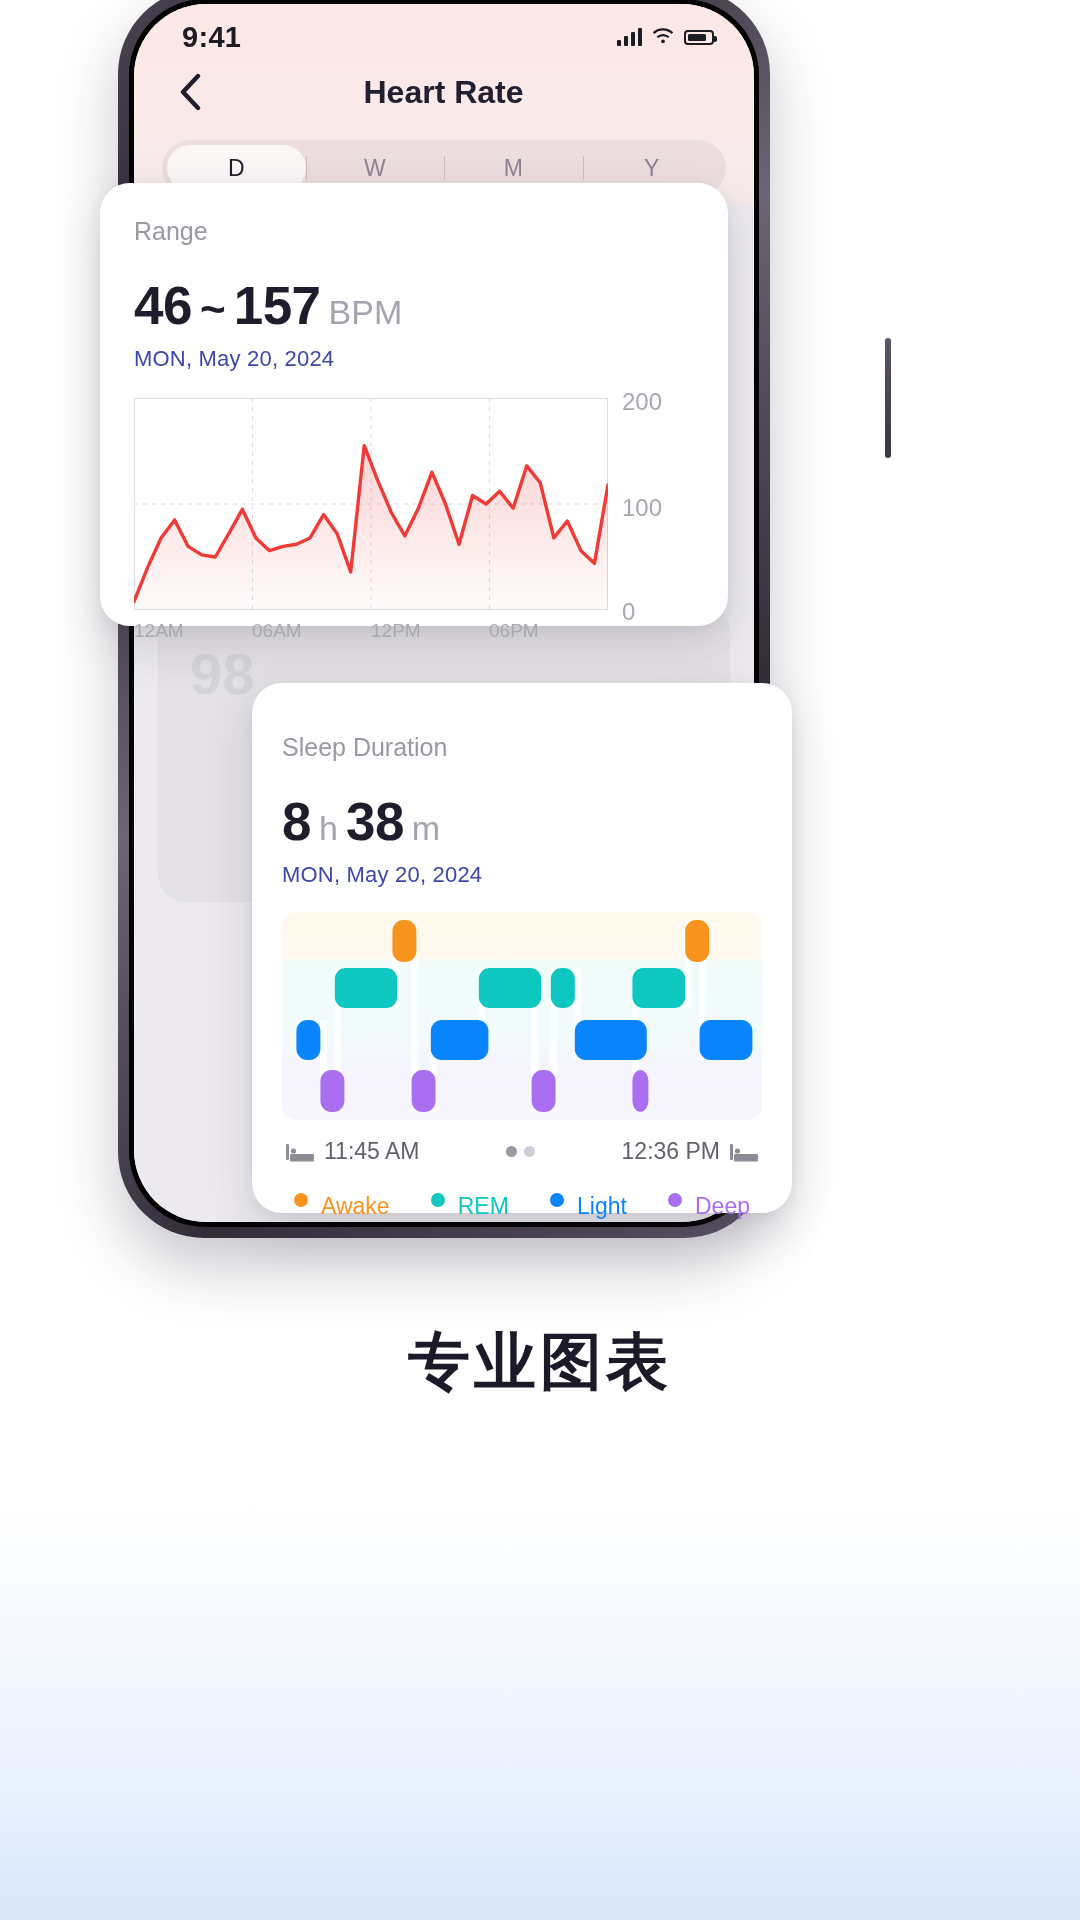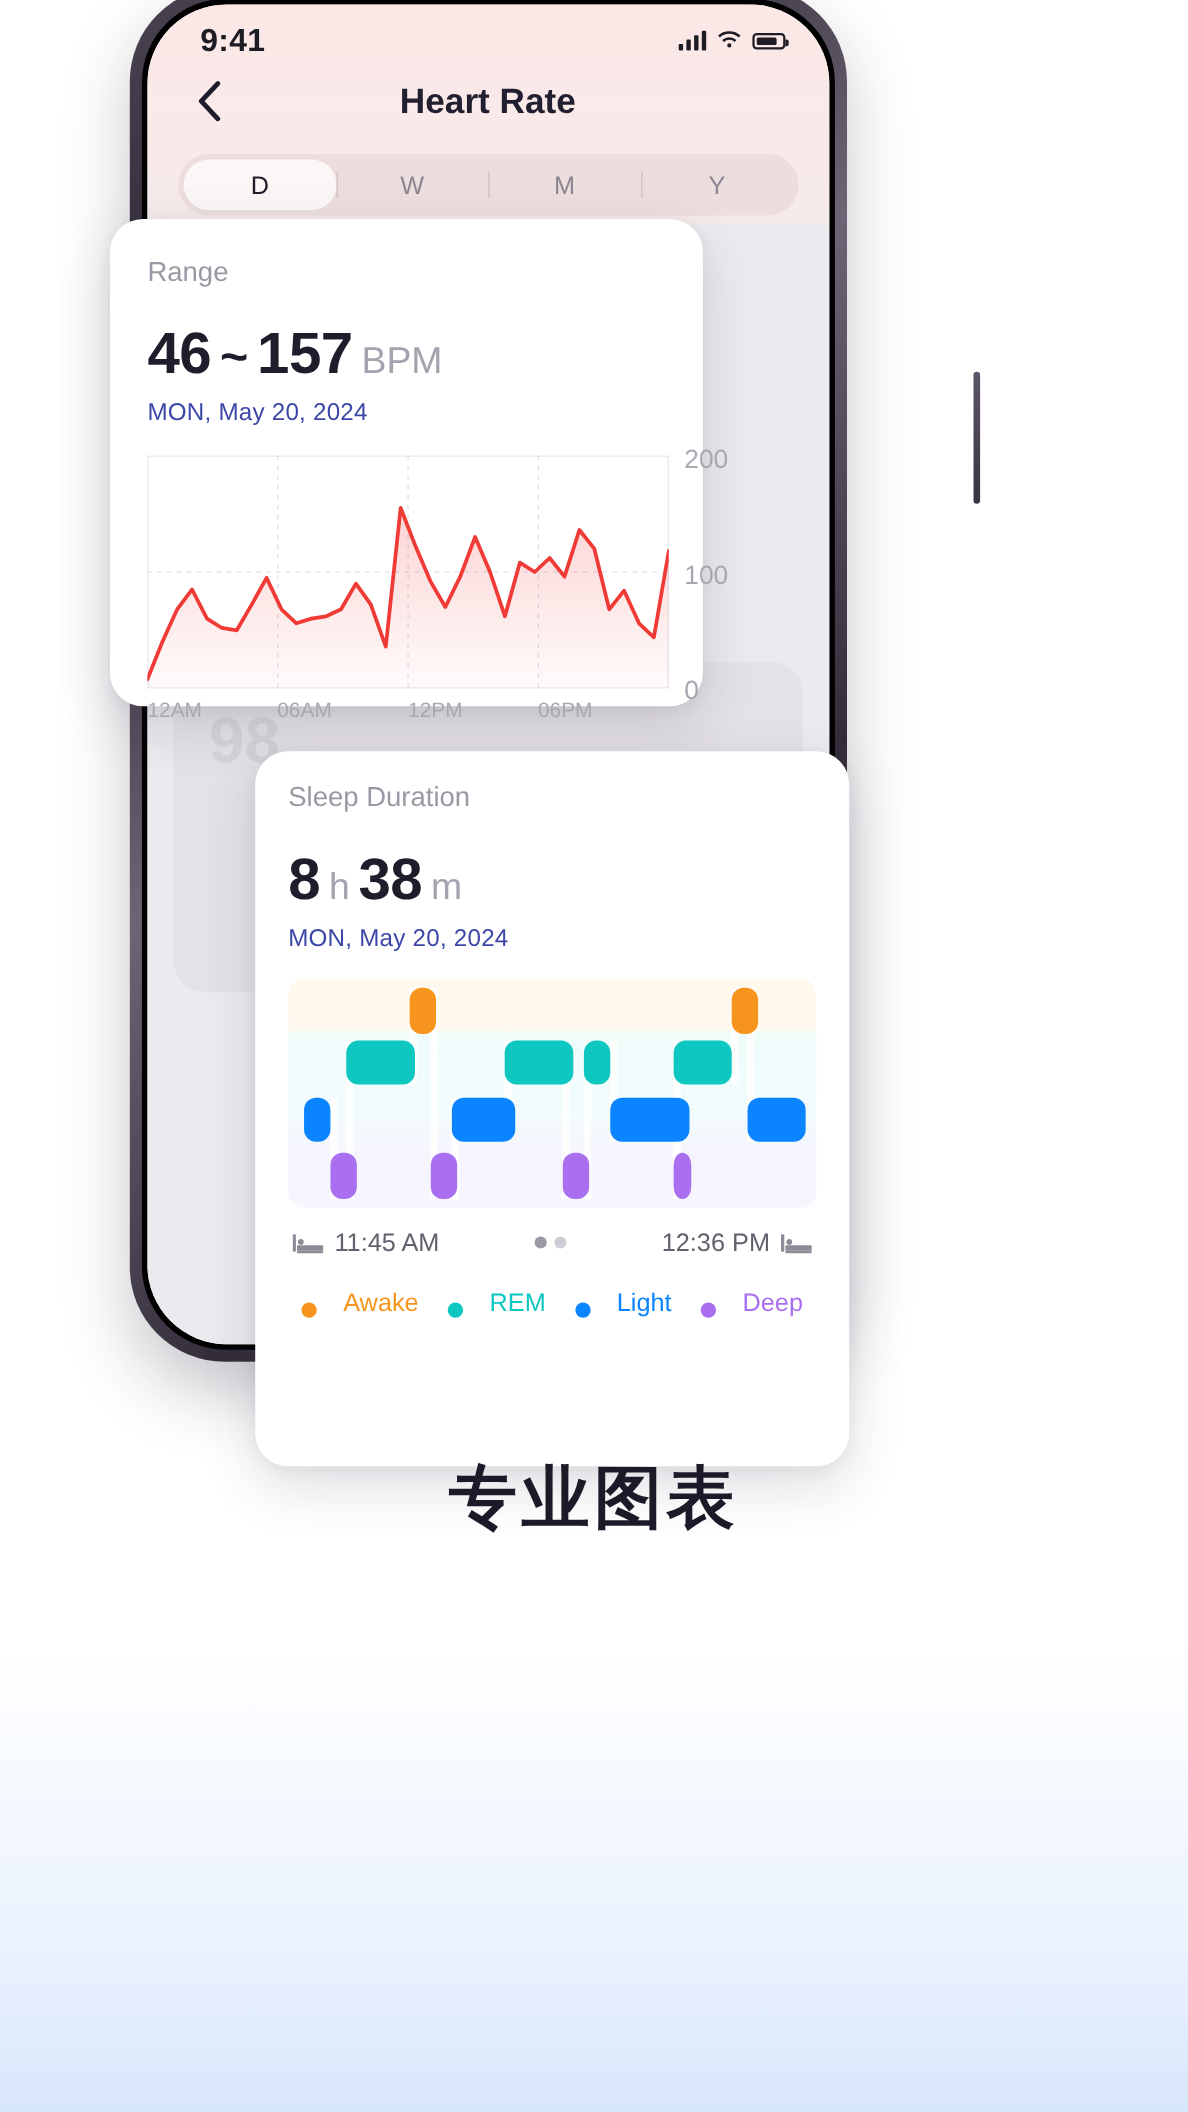--- a/index.html
+++ b/index.html
@@ -139,28 +139,28 @@
 
   
   .card {
     position: absolute;
     background: #ffffff;
     border-radius: 30px;
     box-shadow: 0 18px 48px rgba(60,50,75,0.16), 0 4px 14px rgba(60,50,75,0.06);
     z-index: 5;
   }
   .card-hr {
-    left: 100px; top: 199px;
-    width: 539px; height: 443px;
+    left: 100px; top: 183px;
+    width: 628px; height: 443px;
     padding: 34px 34px 0 34px;
   }
   .card-sleep {
-    left: 232px; top: 683px;
-    width: 540px; height: 650px;
-    padding: 28px 30px 0 30px;
+    left: 252px; top: 683px;
+    width: 540px; height: 530px;
+    padding: 50px 30px 0 30px;
   }
   .card-title { font-size: 25px; color: #9a99a3; font-weight: 400; }
   .metric { display:flex; align-items: baseline; gap: 8px; margin-top: 14px; }
   .metric-num { font-size: 53px; font-weight: 800; color: #1f1d2c; letter-spacing:-0.5px;}
   .metric-unit { font-size: 34px; color:#a5a4ae; font-weight:500;margin-top:33px; }
   .metric-sep { font-size: 44px; font-weight: 700; color: #1f1d2c; }
   .card-date { font-size: 22px; color:#3d47a8; margin-top: 10px; letter-spacing:0.2px; }
 
   
   .hr-chart-wrap { position: relative; margin-top: 26px; }
@@ -190,21 +190,21 @@
     display:flex; align-items:center; justify-content: space-between;
     margin-top: 18px; padding: 0 4px;
   }
   .sleep-time { display:flex; align-items:center; gap:10px; font-size:23px; color:#63626c;text-align:right;}
   .dots { display:flex; gap:7px; }
   .dots i { width:11px; height:11px; border-radius:50%; display:block; }
   .dots i:nth-child(1){ background:#9b9aa4; }
   .dots i:nth-child(2){ background:#cfced6; }
 
   .legend { display:flex; align-items:center; justify-content: space-between; margin-top: 28px; padding: 0 12px;}
-  .legend-item { display:flex; align-items:flex-end; gap:24px; font-size:23px; }
+  .legend-item { display:flex; align-items:flex-start; gap:13px; font-size:23px; }
   .legend-dot { width:14px; height:14px; border-radius:50%; display:block; }
 
   
   .promo { position:absolute; left:0; right:0; top:1320px; text-align:center; z-index: 6;}
   .promo-title {
     font-size: 62px; font-weight: 800; color:#1b1a28; letter-spacing: 4px;
   }
   .promo-sub {
     font-size: 36px; color:#6f6e79; margin-top: 34px; letter-spacing: 2px;
   }

